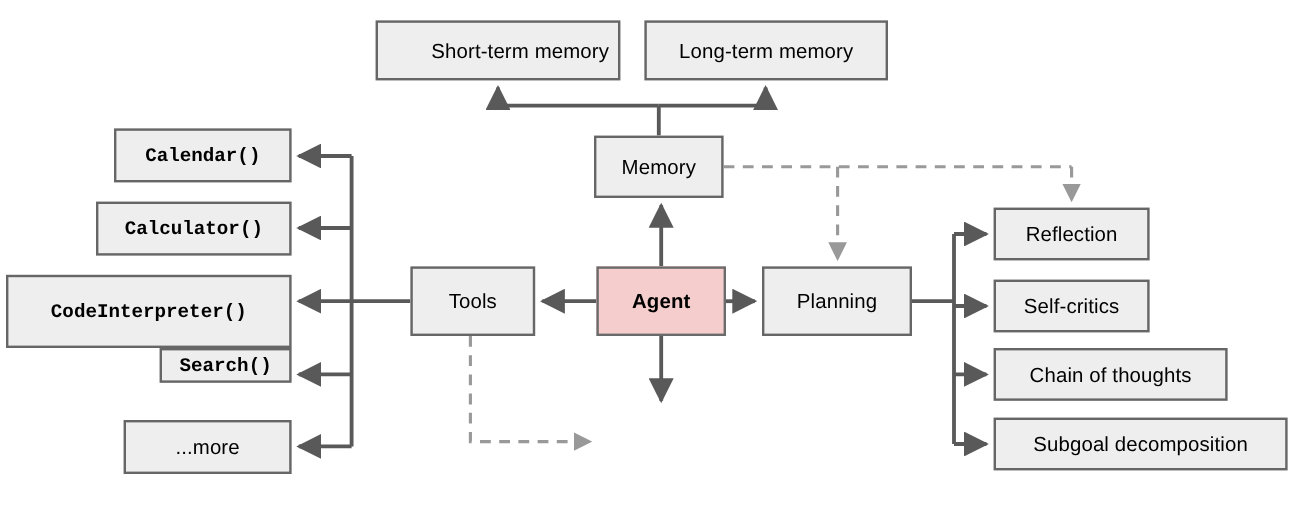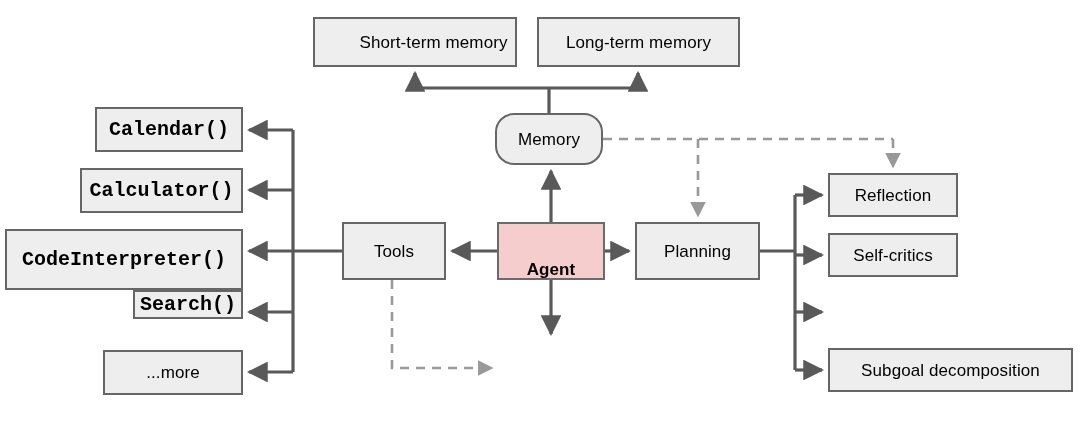--- a/index.html
+++ b/index.html
@@ -37,28 +37,27 @@
     color: #000000;
     font-family: "Liberation Sans", sans-serif;
     font-size: 17px;
     line-height: 1;
     white-space: nowrap;
     letter-spacing: 0.1px;
   }
   .node.mono {
     font-family: "Liberation Mono", "DejaVu Sans Mono", monospace;
     font-weight: bold;
-    font-size: 20px;
+    font-size: 16px;
     letter-spacing: 0px;
   }
   .node.accent {
     background: #f5cdcd;
     border-color: #6b6b6b;
     font-weight: bold;
-    align-items: flex-end;
   }
   .node-label {
     pointer-events: none;
   }
 </style>
 </head>
 <body>
 
 <div id="diagram-canvas">
 
@@ -113,21 +112,21 @@
   </svg>
 
   <div class="node" style="left:313px; top:17px; width:204px; height:50px;padding-left:37px;">
     <span class="node-label">Short-term memory</span>
   </div>
 
   <div class="node" style="left:537px; top:17px; width:203px; height:50px;">
     <span class="node-label">Long-term memory</span>
   </div>
 
-  <div class="node" style="left:495px; top:113px; width:108px; height:52px;border-radius:19px;">
+  <div class="node" style="left:495px; top:113px; width:108px; height:52px;">
     <span class="node-label">Memory</span>
   </div>
 
   <div class="node mono" style="left:95px; top:107px; width:148px; height:45px;">
     <span class="node-label">Calendar()</span>
   </div>
 
   <div class="node mono" style="left:80px; top:168px; width:163px; height:45px;">
     <span class="node-label">Calculator()</span>
   </div>
@@ -158,18 +157,21 @@
 
 
   <div class="node" style="left:828px; top:173px; width:130px; height:44px;">
     <span class="node-label">Reflection</span>
   </div>
 
   <div class="node" style="left:828px; top:233px; width:130px; height:44px;">
     <span class="node-label">Self-critics</span>
   </div>
 
+  <div class="node" style="left:828px; top:290px; width:195px; height:44px;">
+    <span class="node-label">Chain of thoughts</span>
+  </div>
 
   <div class="node" style="left:828px; top:348px; width:245px; height:44px;">
     <span class="node-label">Subgoal decomposition</span>
   </div>
 
 </div>
 
 </body></html>

